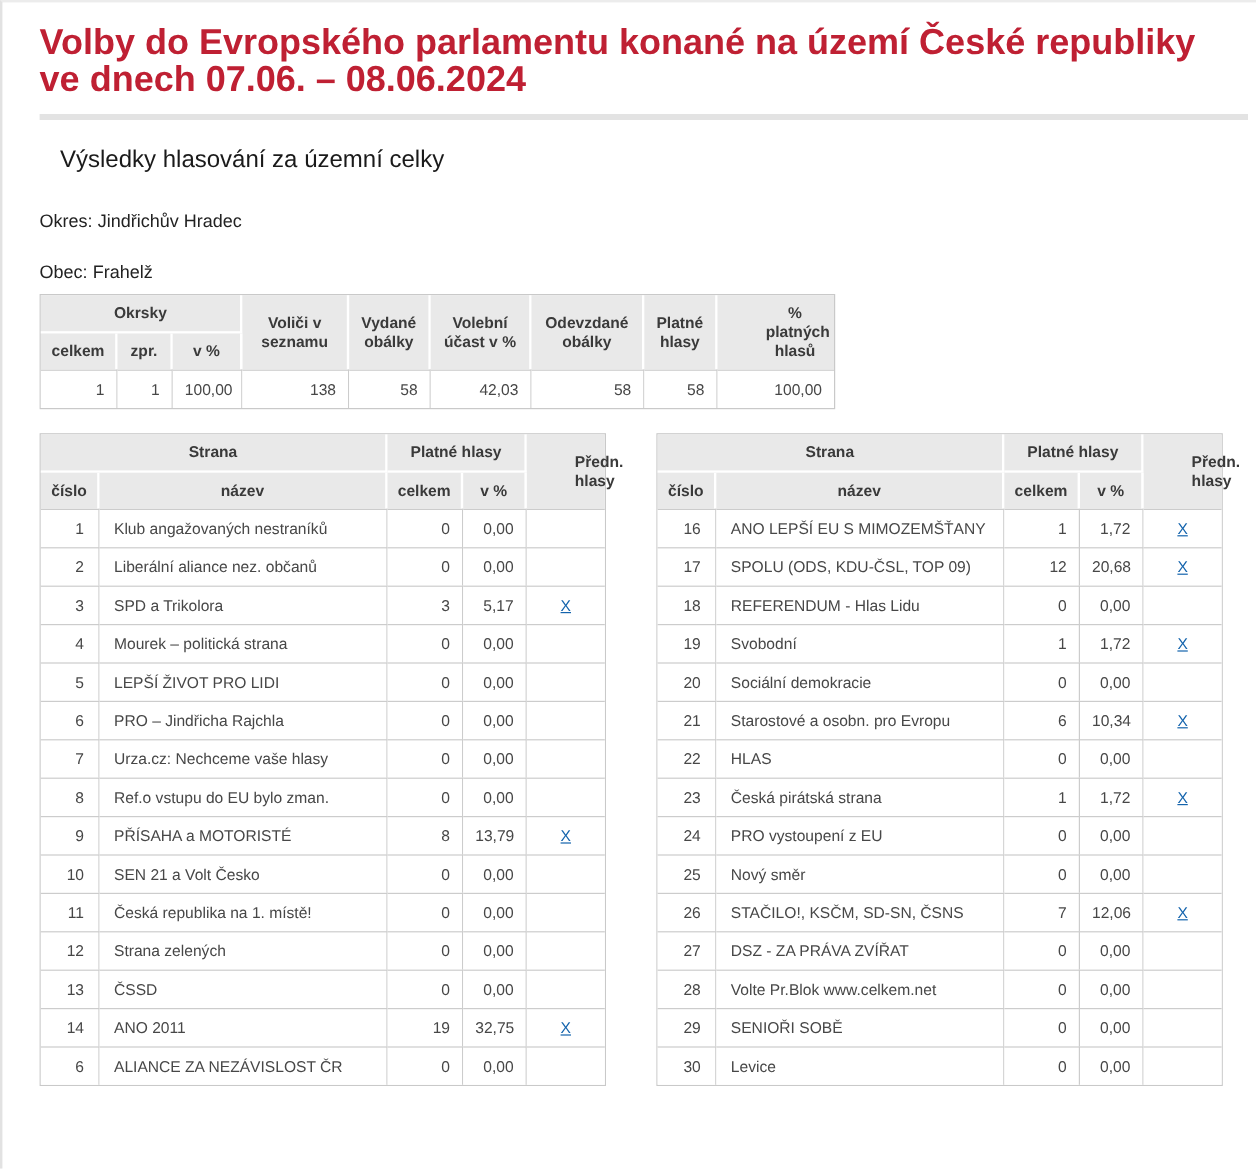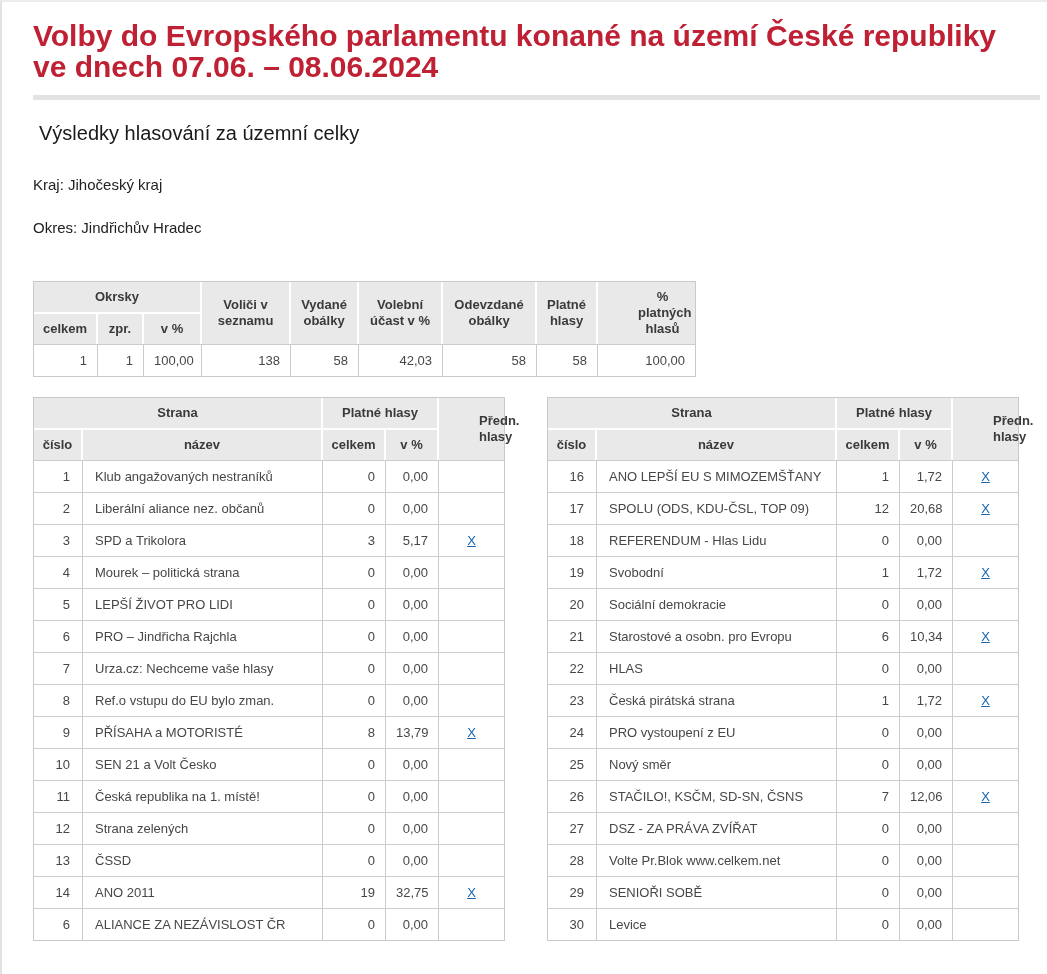--- a/index.html
+++ b/index.html
@@ -24,21 +24,21 @@
     font-weight: 700;
     color: var(--title_red, #bf2033);
     max-width: 965px;
   }
   .divider {
     height: 5px;
     background: #e3e3e3;
     margin-top: 13px;
   }
   h2.section-title {
-    margin: 21px 0 0 6px;
+    margin: 21px 0 0 17px;
     font-size: 20px;
     line-height: 24px;
     font-weight: 400;
     color: #1a1a1a;
   }
   p.region {
     margin: 25px 0 0 0;
     font-size: 15px;
     line-height: 18px;
     color: #222;
@@ -69,21 +69,21 @@
     border-right: 1px solid var(--border_gray, #cccccc);
     padding: 8px 10px;
     line-height: 15px;
     color: #474747;
     background: #fff;
     vertical-align: middle;
     overflow: hidden;
   }
   td:last-child { border-right: none; }
 
-  table.summary { margin-top: 44px; width: 663px; }
+  table.summary { margin-top: 8px; width: 663px; }
   table.summary td { text-align: right; }
 
   .party-tables { display: flex; gap: 42px; margin-top: 20px; }
   table.party { width: 472px; }
   td.num   { text-align: right; padding-right: 12px; }
   td.name  { text-align: left; padding-left: 12px; white-space: nowrap; }
   td.total { text-align: right; }
   td.pct   { text-align: right; }
   td.pref  { text-align: center; }
   a.pref-link {
@@ -96,22 +96,22 @@
 <body>
 
 <div class="page">
 
   <h1 class="title">Volby do Evropského parlamentu konané na území České republiky ve dnech 07.06. – 08.06.2024</h1>
 
   <div class="divider"></div>
 
   <h2 class="section-title">Výsledky hlasování za územní celky</h2>
 
-  <p class="region"><span>Kraj:</span> <span>Jihočeský kraj</span></p>
   <p class="region"><span>Okres:</span> <span>Jindřichův Hradec</span></p>
+  <p class="region"><span>Obec:</span> <span>Frahelž</span></p>
 
   <table class="summary">
     <colgroup>
       <col style="width:64px">
         <col style="width:46px">
         <col style="width:58px">
       <col style="width:89px">
         <col style="width:68px">
         <col style="width:84px">
       <col style="width:94px">

